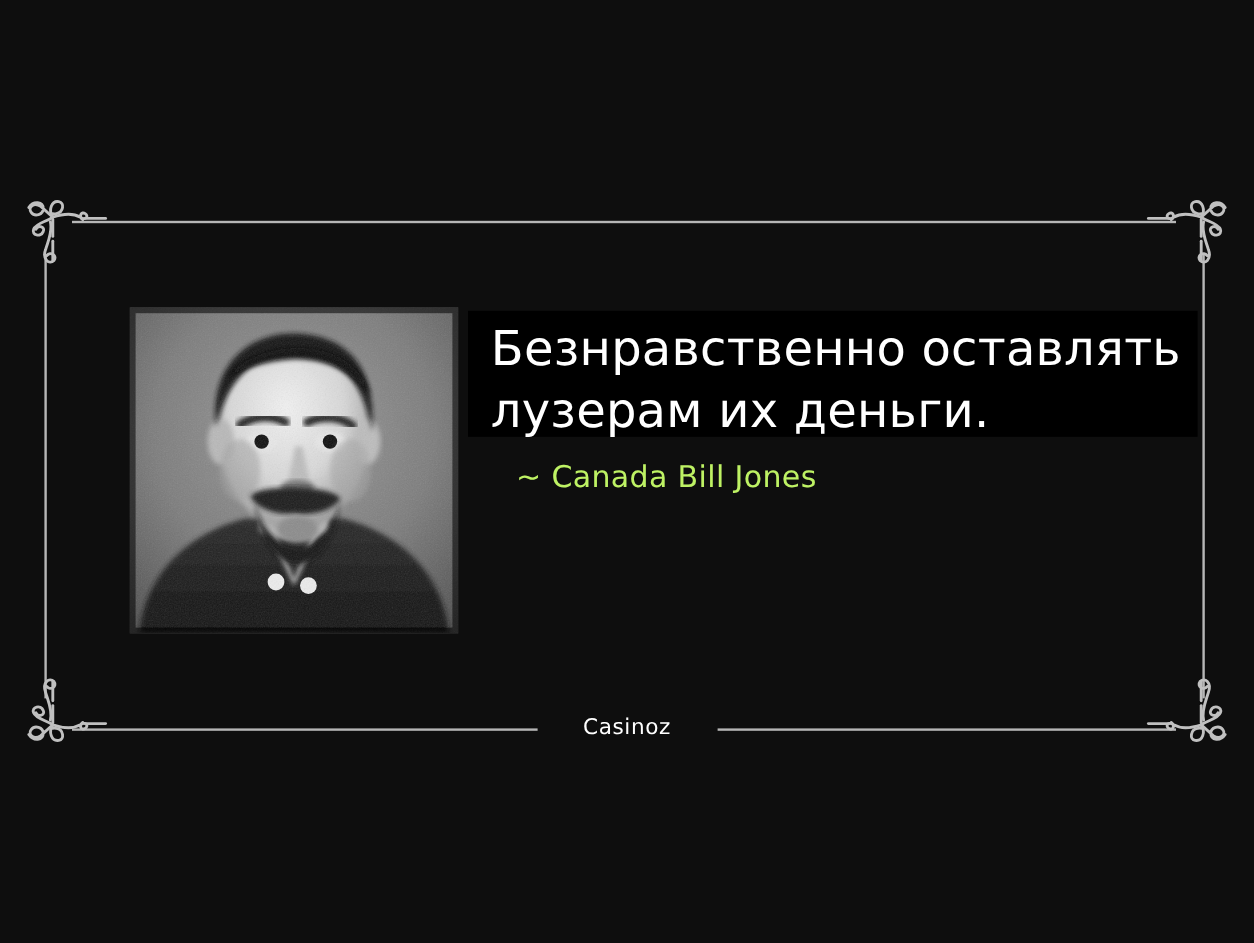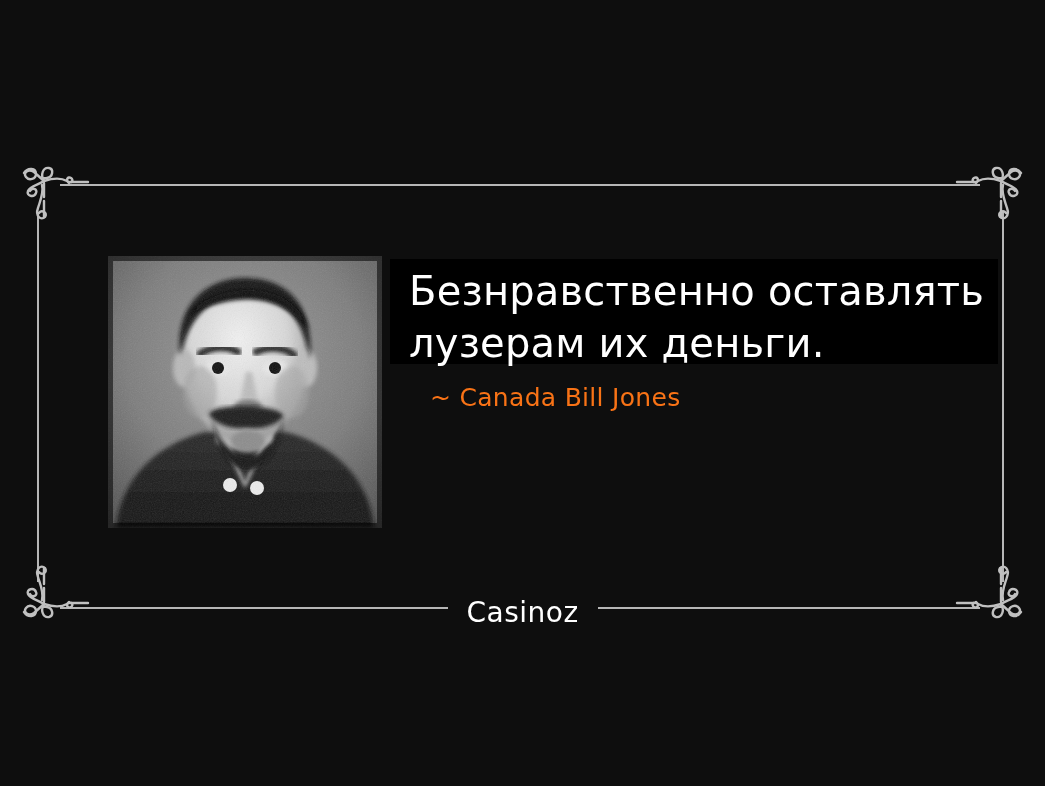--- a/index.html
+++ b/index.html
@@ -68,34 +68,34 @@
     color: #ffffff;
     font-size: 40px;
     line-height: 52px;
     letter-spacing: 0.2px;
     white-space: pre-wrap;
   }
   .attribution {
     position: absolute;
     left: 430px;
     top: 383px;
-    color: #f97316;
+    color: #bef264;
     font-size: 25px;
     letter-spacing: 0.3px;
   }
 
   
   .caption {
     position: absolute;
     left: 0;
     top: 596px;
     width: 1045px;
     text-align: center;
     color: #ffffff;
-    font-size: 28px;
+    font-size: 18px;
     letter-spacing: 0.5px;
   }
 </style>
 </head>
 <body>
 
 <div class="canvas">
 
   <div class="frame-line frame-top"></div>
   <div class="frame-line frame-bottom-left"></div>

